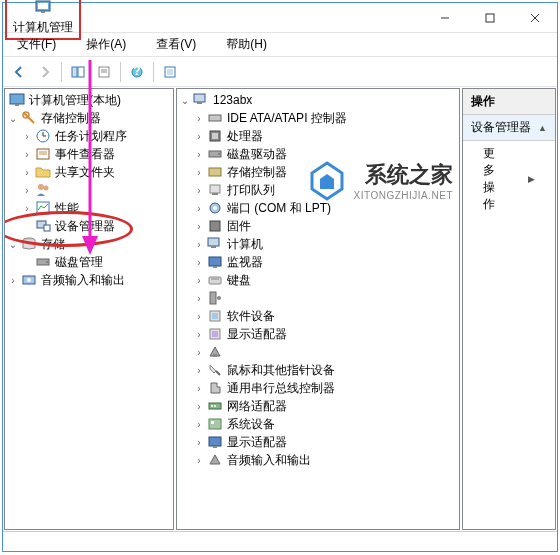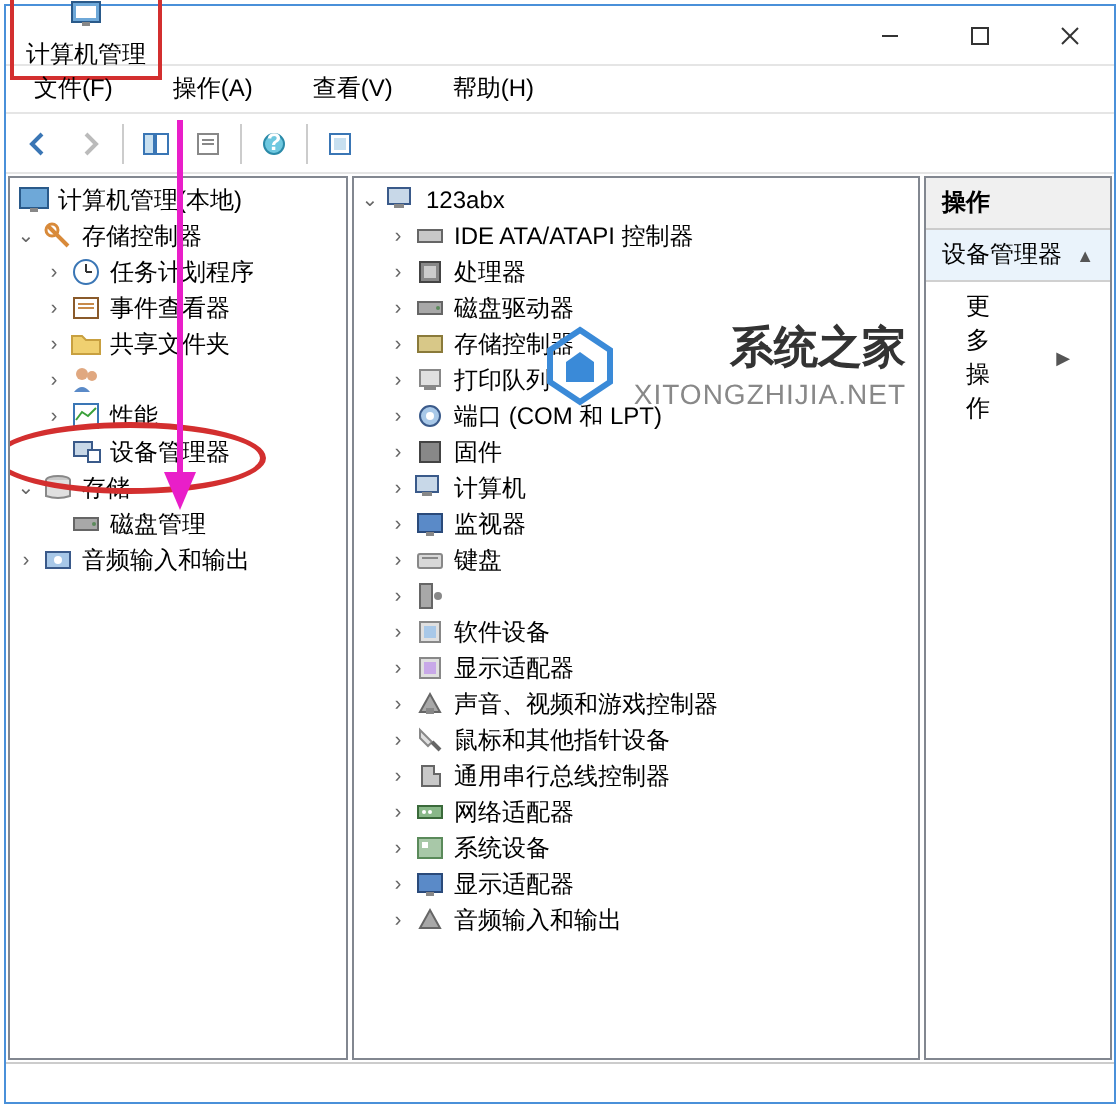--- a/index.html
+++ b/index.html
@@ -43,21 +43,21 @@
 
 .right-header { background:#f0f0f0; border-bottom:1px solid #ccc; padding:4px 8px; font-weight:bold; }
 .right-sub { background:#eaf3fb; border-bottom:1px solid #d0d0d0; padding:4px 8px; display:flex; align-items:center; justify-content:space-between; }
 .right-item { padding:4px 20px; display:flex; align-items:center; justify-content:space-between; cursor:default;gap:32px; }
 .tri { font-size:9px; color:#555; }
 
 .arrow-overlay { position:absolute; left:78px; top:60px; pointer-events:none; z-index:50; }
 
 .watermark { position:absolute; right:6px; top:70px; text-align:right; pointer-events:none; z-index:40; display:flex; align-items:center; gap:6px; }
 .wm-text { color:#333; font-weight:bold; font-size:22px; }
-.wm-sub { color:#888; font-size:14px; letter-spacing:0.5px; }
+.wm-sub { color:#888; font-size:10px; letter-spacing:0.5px; }
 .wm-logo { width:42px; height:42px; }
 
 .statusbar { height:20px; border-top:1px solid #ccc; }
 </style>
 </head>
 <body>
 
 <div class="window">
 
   <div class="titlebar">
@@ -356,21 +356,20 @@
               <rect x="5" y="5" width="6" height="6" fill="#c8a8e8"></rect>
             </svg>
             <span class="tree-label">显示适配器</span>
           </div>
           <div class="tree-node indent-1">
             <span class="expander">›</span>
             <svg class="tree-icon" viewBox="0 0 16 16">
               <polygon points="3,12 8,3 13,12" fill="#a8a8a8" stroke="#666"></polygon>
               <rect x="6" y="10" width="4" height="3" fill="#888"></rect>
             </svg>
-            <span class="tree-label">声音、视频和游戏控制器</span>
           </div>
           <div class="tree-node indent-1">
             <span class="expander">›</span>
             <svg class="tree-icon" viewBox="0 0 16 16">
               <path d="M3 3 L9 9 L7 11 L3 7 Z" fill="#e0e0e0" stroke="#888"></path>
               <line x1="9" y1="9" x2="13" y2="13" stroke="#666" stroke-width="2"></line>
             </svg>
             <span class="tree-label">鼠标和其他指针设备</span>
           </div>
           <div class="tree-node indent-1">

